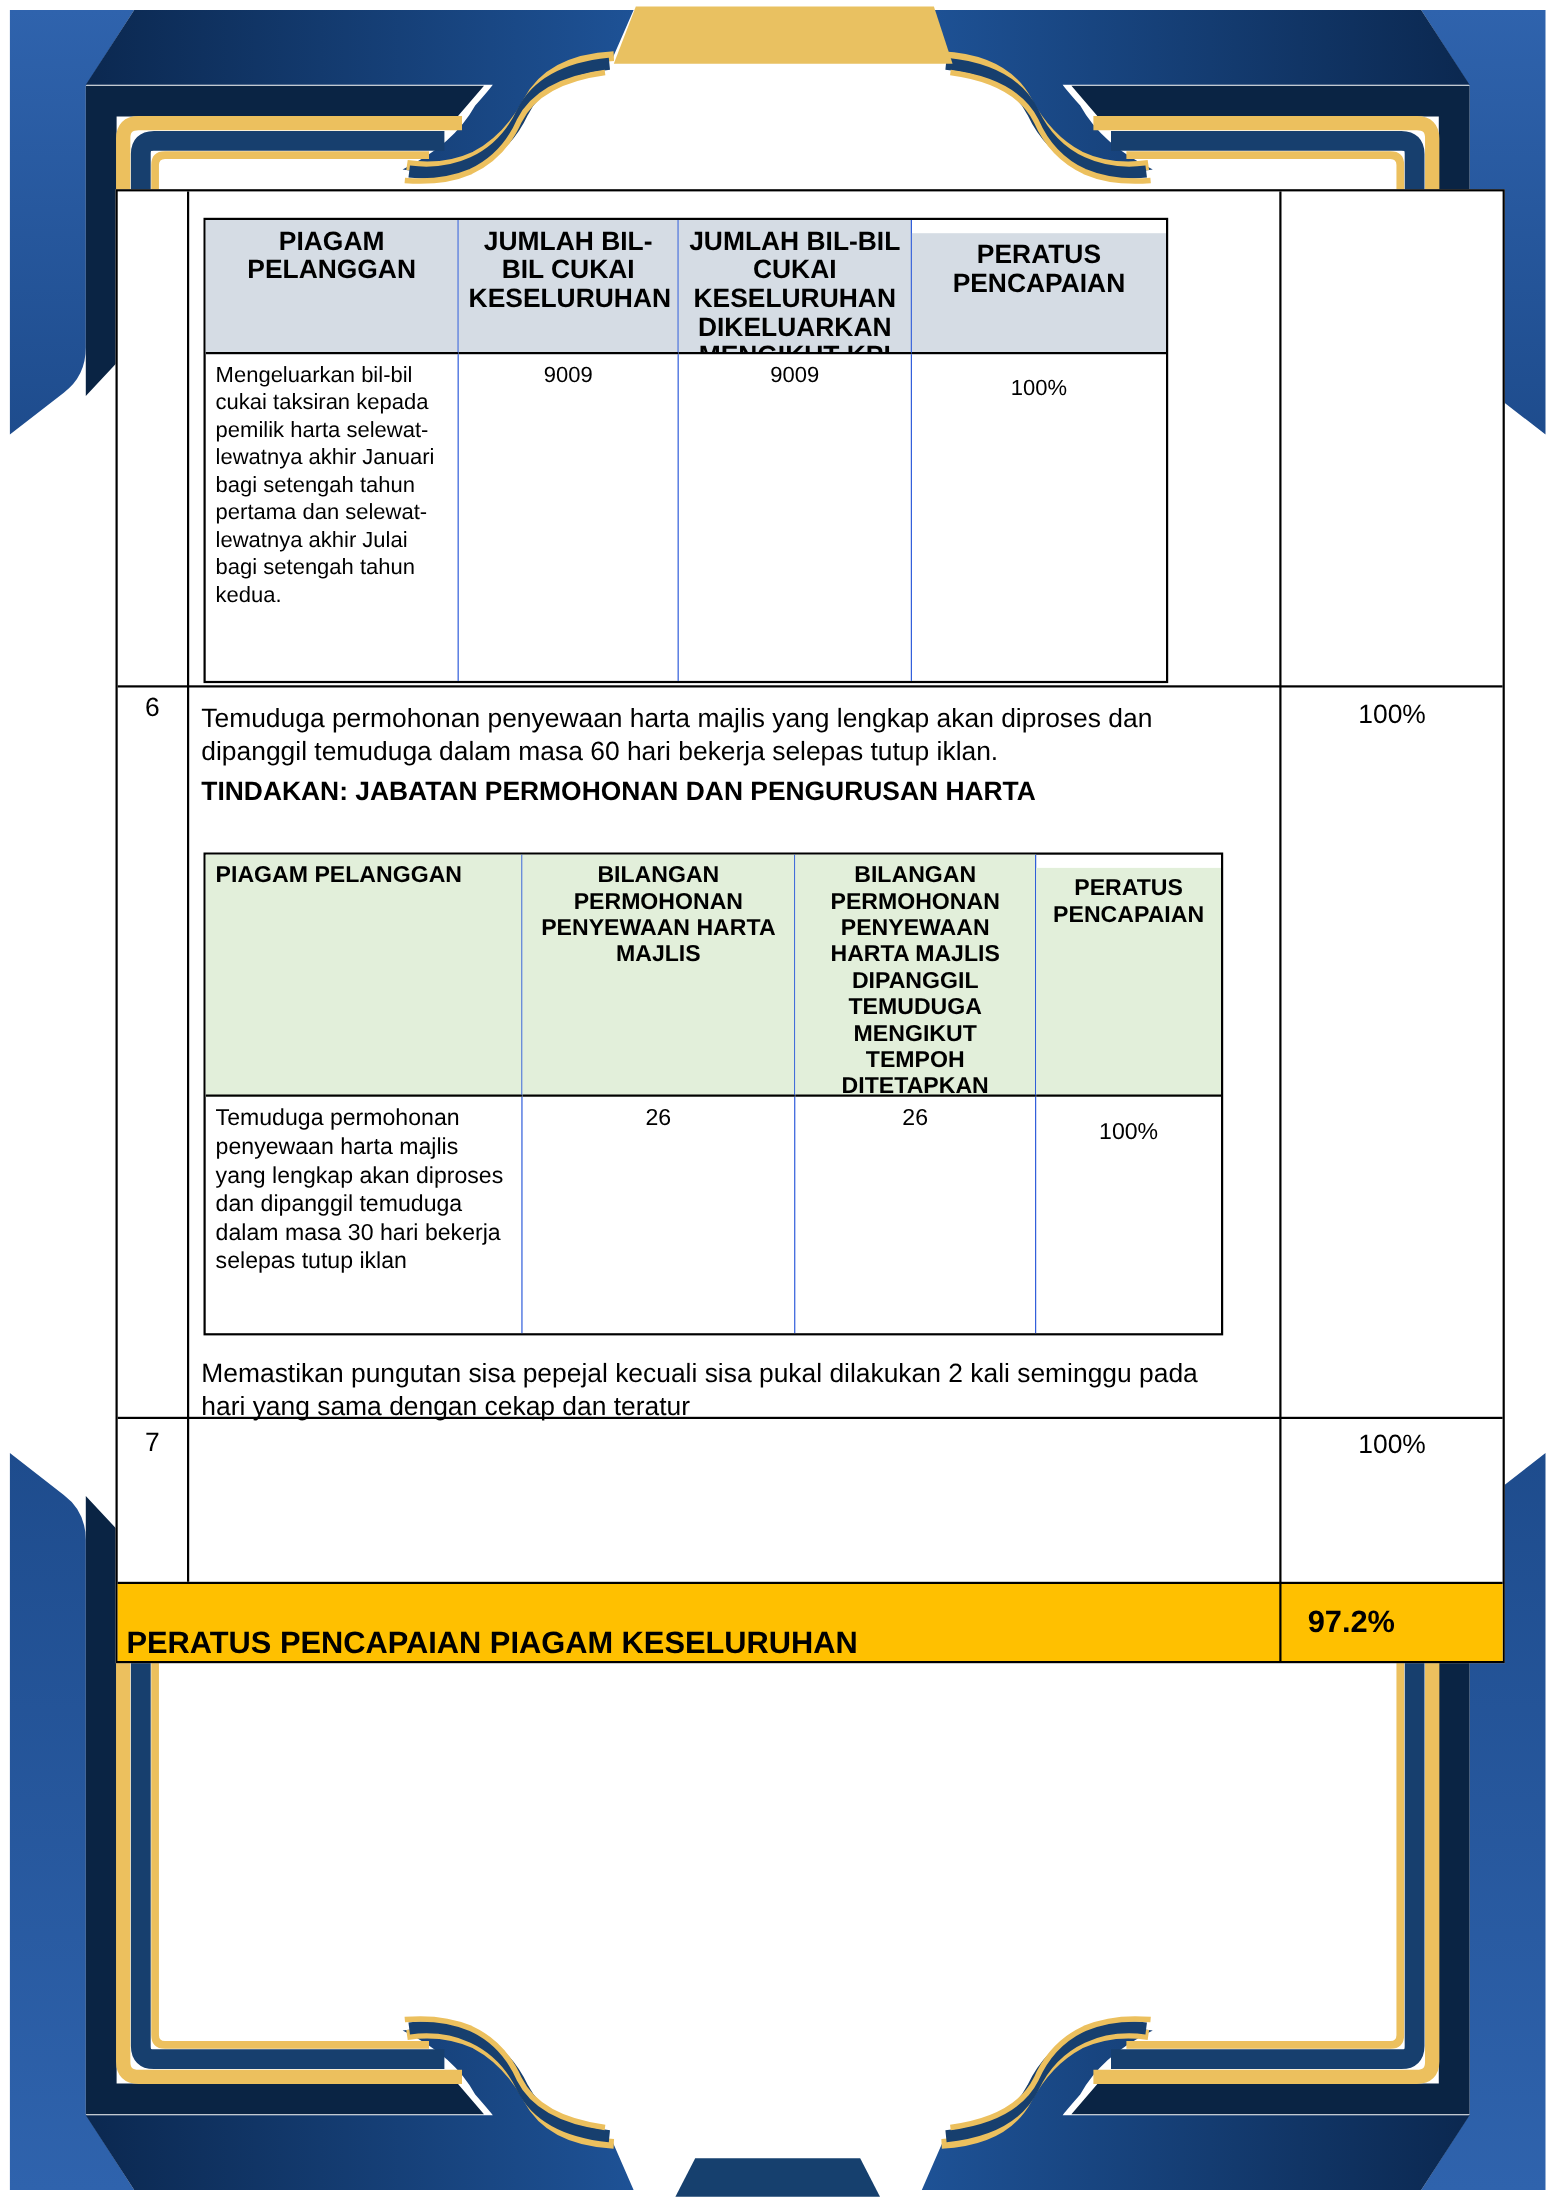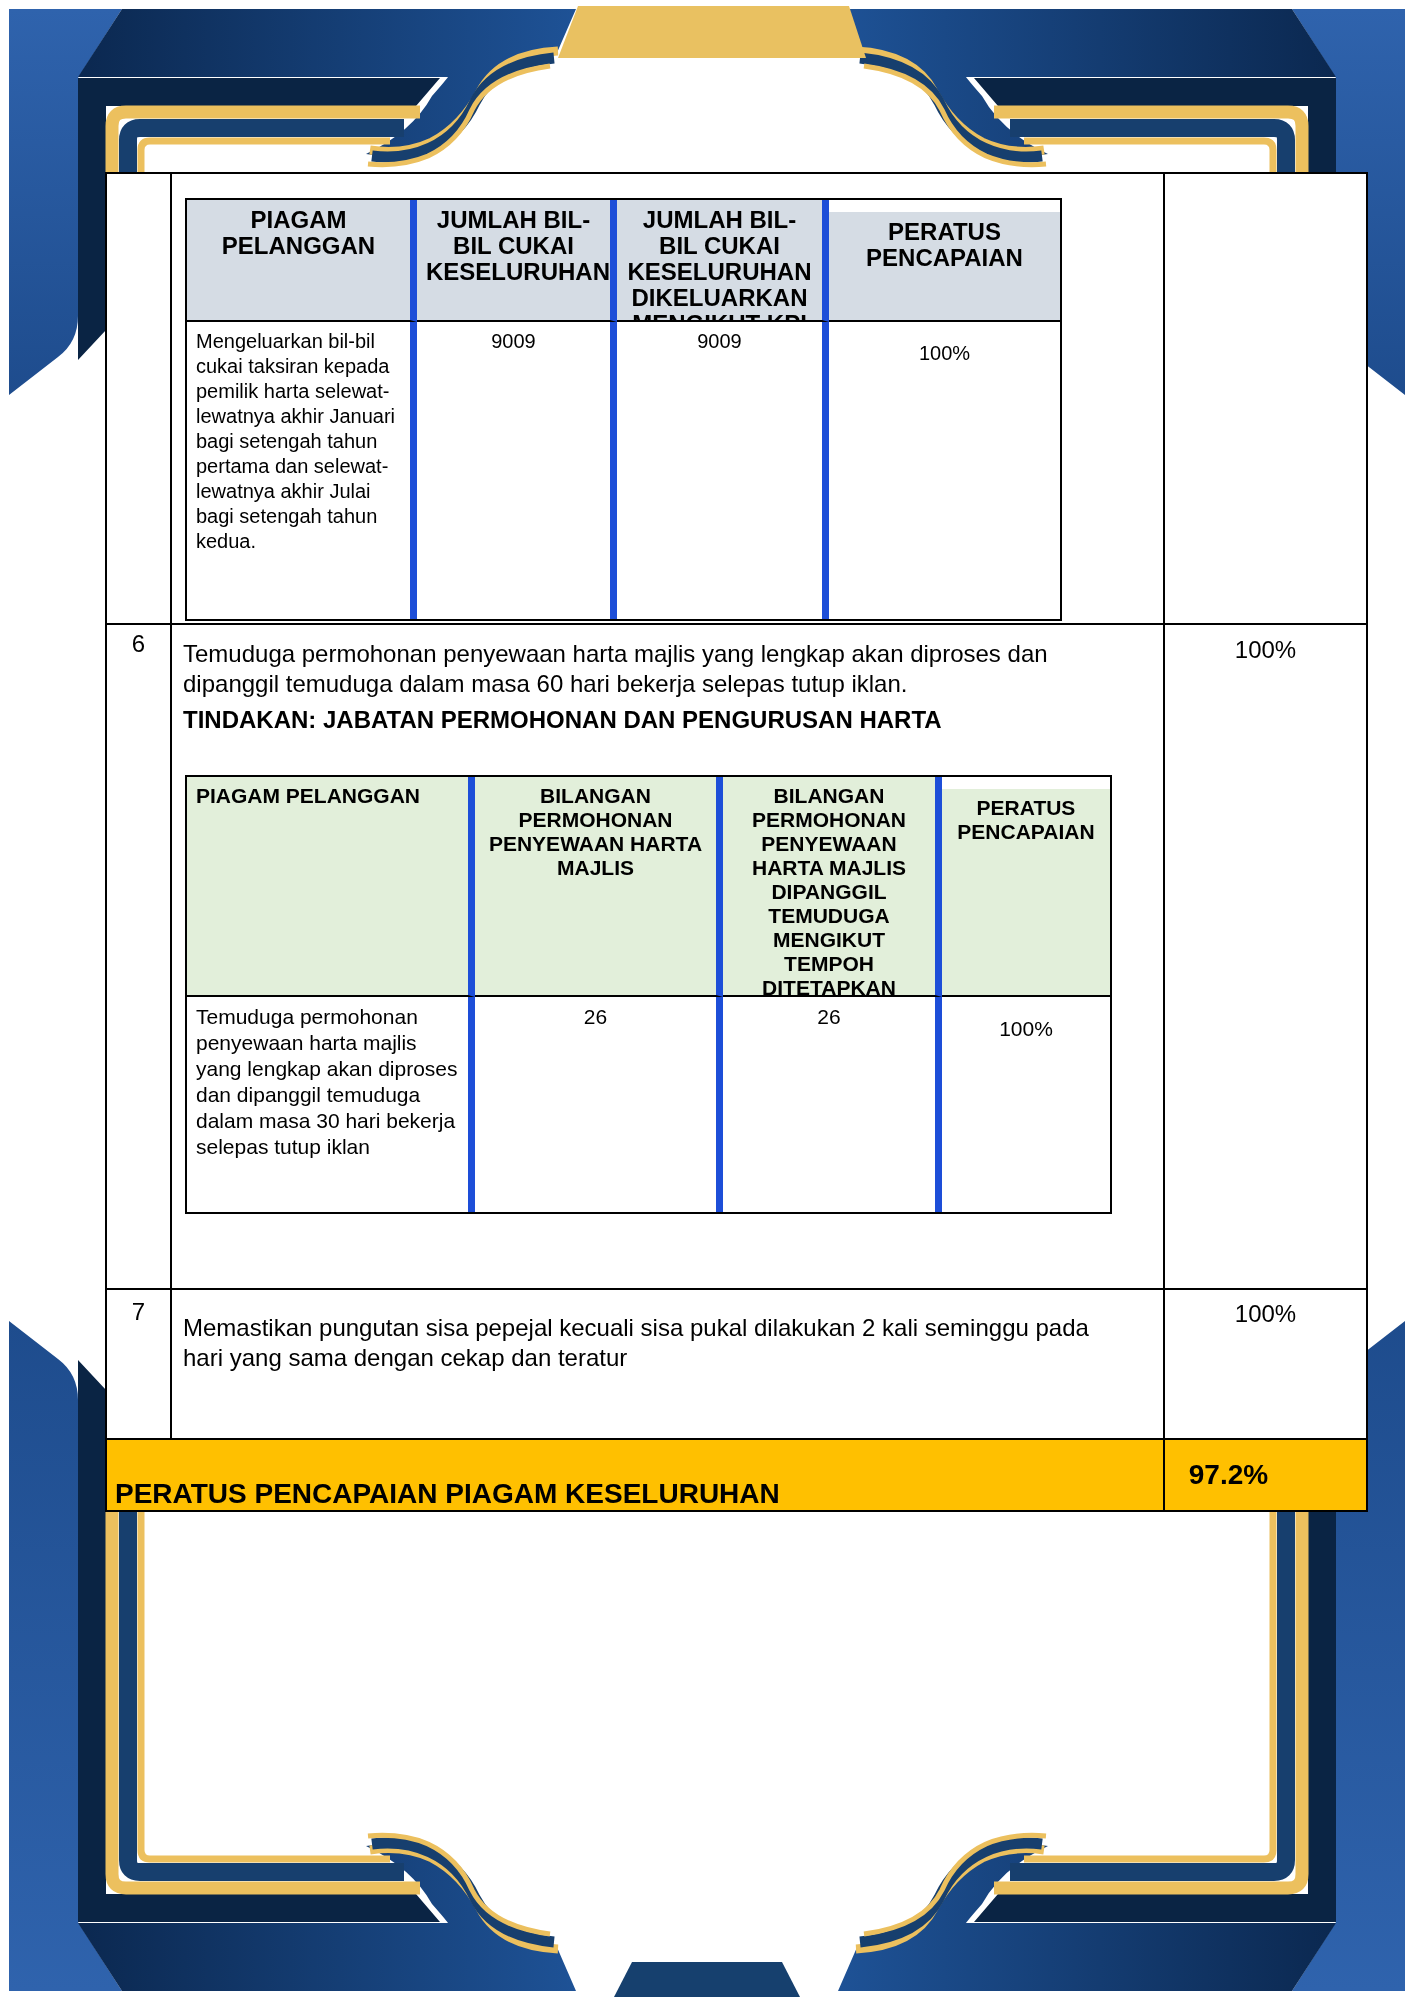--- a/index.html
+++ b/index.html
@@ -26,21 +26,21 @@
   .pct-val { left:1058px; width:201px; text-align:center; font-size:24px; }
 
   .para { font-size:24px; line-height:30px; }
   .para p { margin:0; }
   .para .action { font-weight:bold; }
   .para-6 .desc { margin-bottom:6px; }
   .para-7 .desc { margin-bottom:8px; }
 
   
   .itable { display:grid; border:2px solid #000; box-sizing:border-box; background:#fff; z-index:3; position:absolute; }
-  .itable > div { border-right:7px solid #1d4ed8; border-bottom:2px solid #000; box-sizing:border-box; padding:7px 9px; overflow:hidden; }
+  .itable > div { border-right:1px solid #1d4ed8; border-bottom:2px solid #000; box-sizing:border-box; padding:7px 9px; overflow:hidden; }
   .itable > div.c4 { border-right:none;margin-top:12px; }
   .itable > div.r2 { border-bottom:none; }
   .th { font-weight:bold; text-align:center; }
   .th.left { text-align:left; }
   .td { text-align:left; }
   .td.num { text-align:center; }
 
   .t1 { left:78px; top:24px; grid-template-columns:230px 200px 212px 231px; grid-template-rows:122px 297px; }
   .t1 .th { background:#d5dce4; font-size:24px; line-height:26px; }
   .t1 .td { font-size:20px; line-height:25px; }
@@ -139,21 +139,21 @@
       <div class="th">BILANGAN PERMOHONAN PENYEWAAN HARTA MAJLIS DIPANGGIL TEMUDUGA MENGIKUT TEMPOH DITETAPKAN</div>
       <div class="th c4">PERATUS PENCAPAIAN</div>
       <div class="td r2">Temuduga permohonan penyewaan harta majlis yang lengkap akan diproses dan dipanggil temuduga dalam masa 30 hari bekerja selepas tutup iklan</div>
       <div class="td num r2">26</div>
       <div class="td num r2">26</div>
       <div class="td num r2 c4">100%</div>
     </div>
 
     <div class="cell-abs row-num" style="top:1124px;">7</div>
     <div class="cell-abs pct-val" style="top:1126px;">100%</div>
-    <div class="cell-abs para para-7" style="left:76px; top:1139px; width:940px;">
+    <div class="cell-abs para para-7" style="left:76px; top:1060px; width:940px;">
       <p class="desc">Memastikan pungutan sisa pepejal kecuali sisa pukal dilakukan 2 kali seminggu pada hari yang sama dengan cekap dan teratur</p>
     </div>
 
     <div class="total-row">
       <span class="total-label">PERATUS PENCAPAIAN PIAGAM KESELURUHAN</span>
     </div>
     <div class="total-value">97.2%</div>
 
   </div>
 </div>

